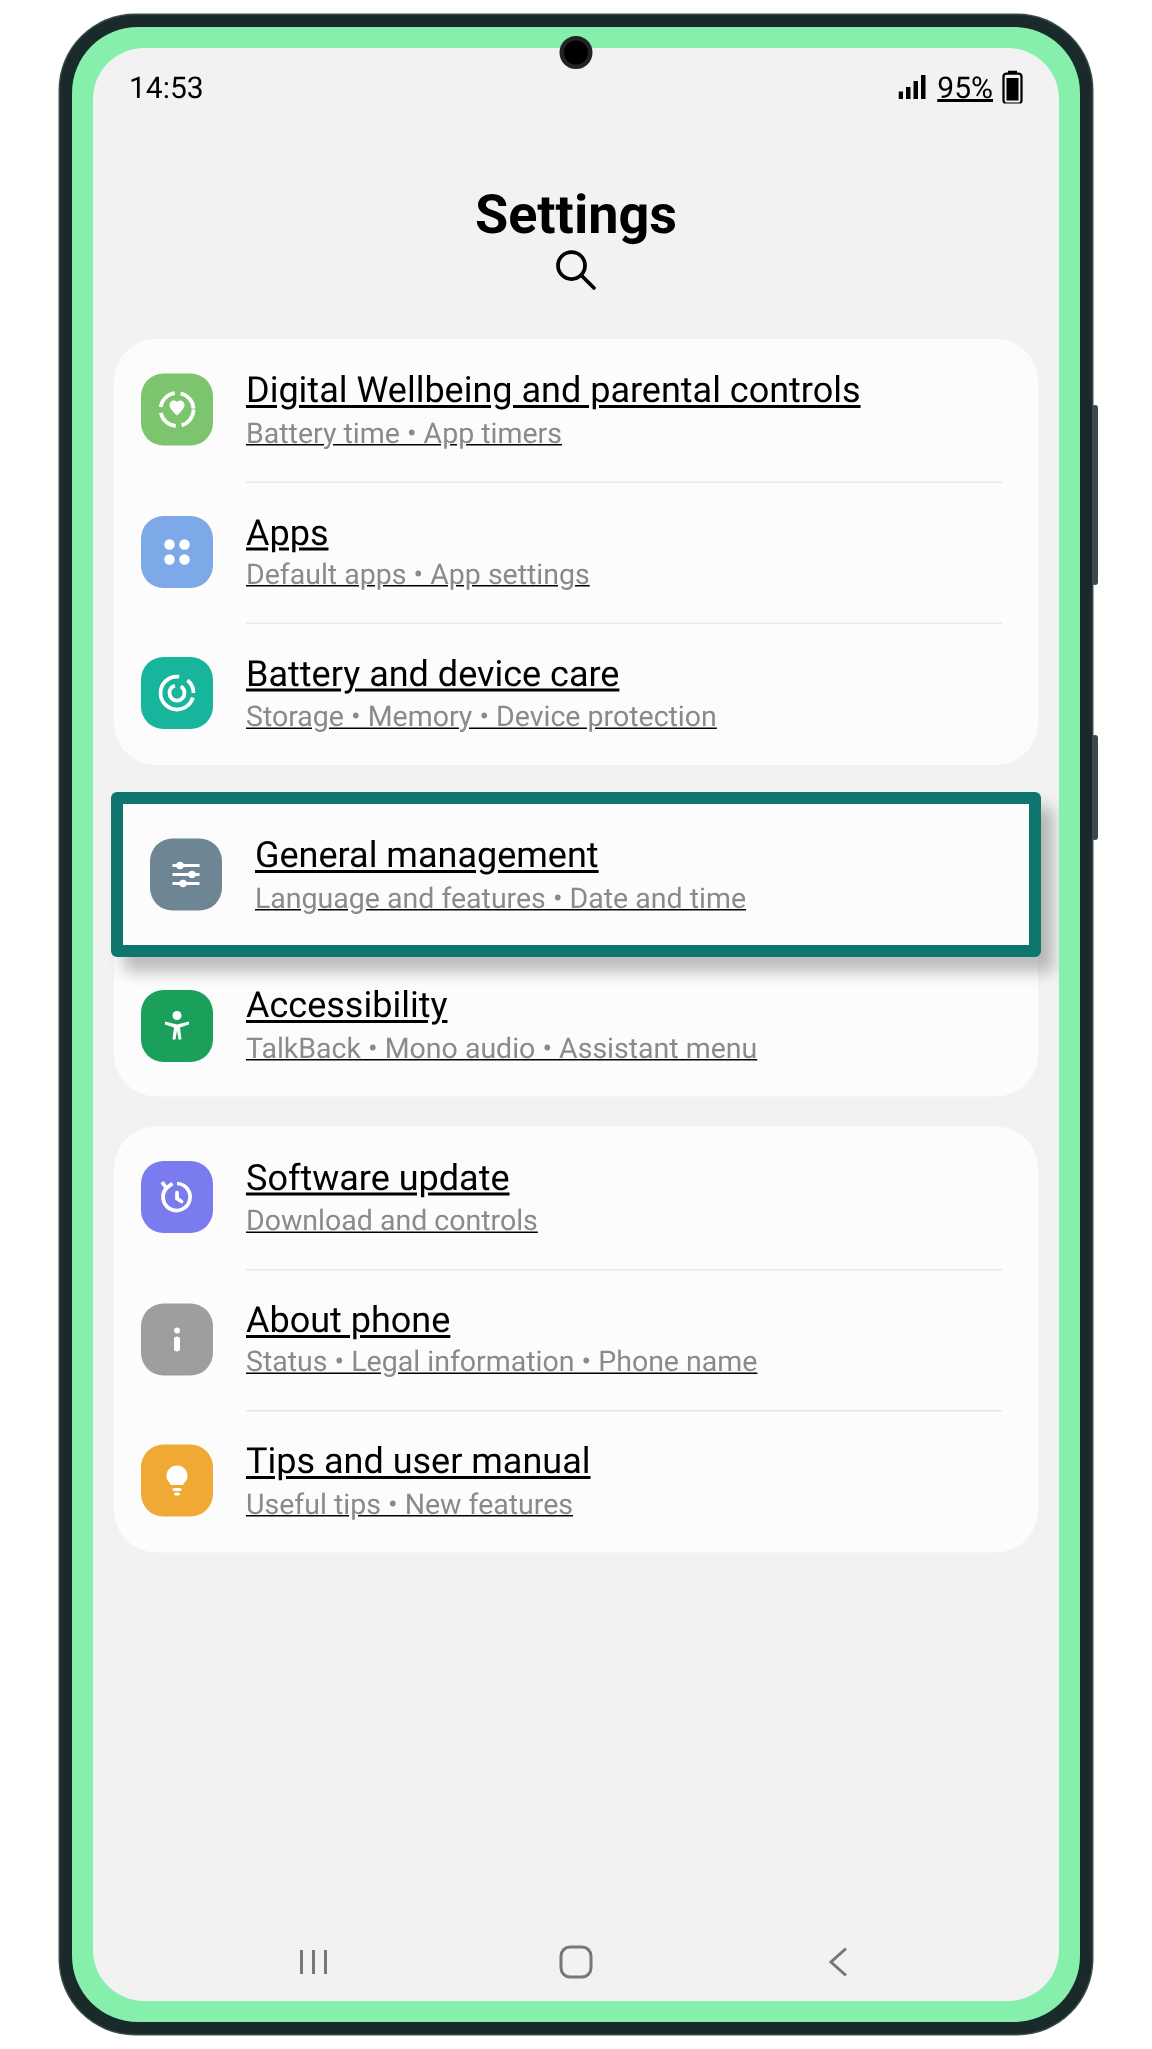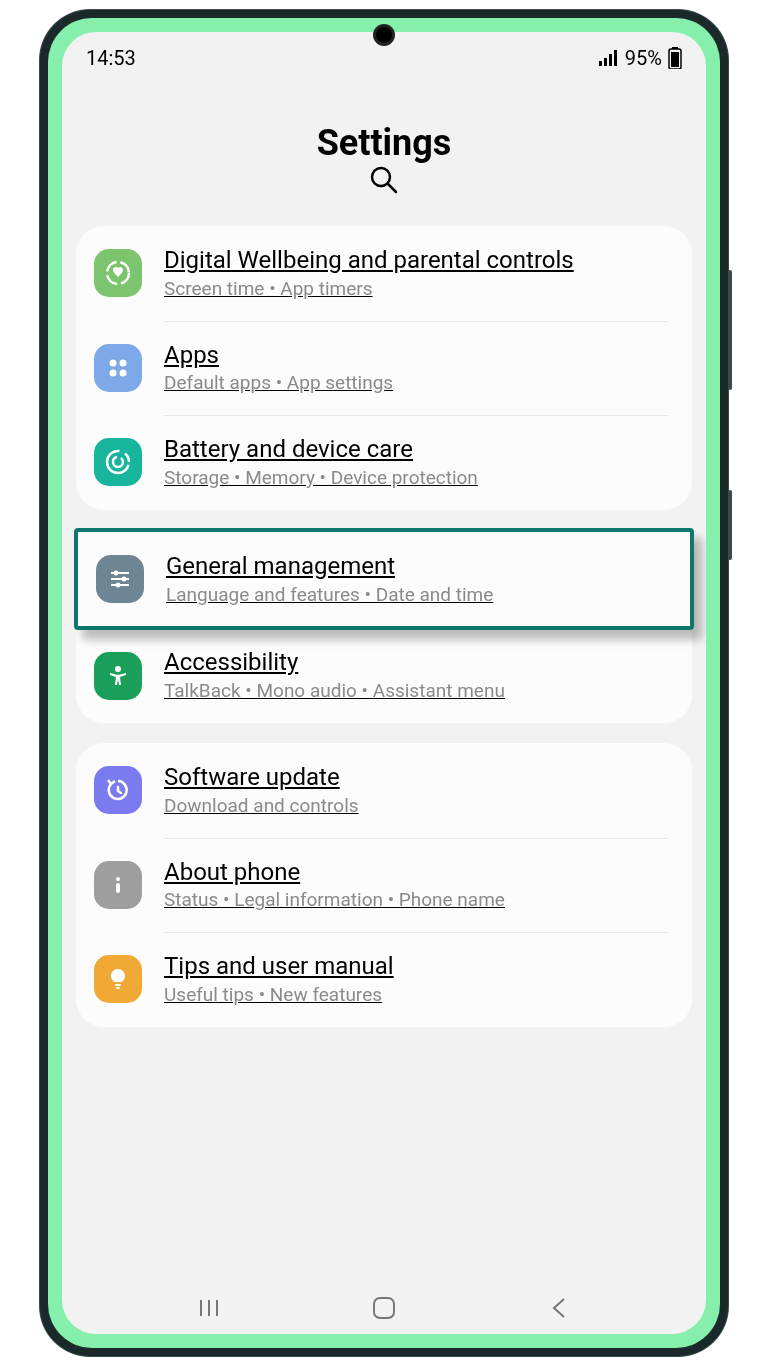--- a/index.html
+++ b/index.html
@@ -63,21 +63,21 @@
 
   
   .status-bar {
     display: flex;
     justify-content: space-between;
     align-items: center;
     padding: 14px 24px 6px 24px;
     font-size: 20px;
     color: #000;
   }
-  .status-right { display: flex; align-items: center; gap: 6px; }
+  .status-right { display: flex; align-items: center; gap: 6px; text-decoration: underline; }
   .signal, .battery { display: flex; align-items: center; }
 
   
   .header {
     display: flex;
     justify-content: space-between;
     align-items: center;
     padding: 46px 40px 30px 40px;
     flex-direction: column;
   }
@@ -109,21 +109,21 @@
   .row + .row::before {
     content: "";
     position: absolute;
     top: 0;
     left: 88px;
     right: 24px;
     height: 1px;
     background: #e8e8e8;
   }
   .row.highlighted {
-    border: 4px solid #0f766e;
+    border: 8px solid #0f766e;
     border-radius: 4px;
     box-shadow: 8px 10px 10px rgba(0,0,0,0.25);
     margin: -2px;
     z-index: 5;
     background: #fcfcfc;
   }
   .row.highlighted::before { display: none; }
   .row.highlighted + .row::before { display: none; }
   .icon-wrap {
     width: 48px;
@@ -203,21 +203,21 @@
           <div class="card">
             <div class="row">
               <div class="icon-wrap" style="background: rgb(124, 196, 109);">
                 <svg width="28" height="28" viewBox="0 0 28 28">
                   <circle cx="14" cy="14" r="11" fill="none" stroke="#fff" stroke-width="2.5" stroke-dasharray="14 4"></circle>
                   <path d="M14 18 C11 15 9 13 9 11 C9 9 10.5 8 12 8 C13 8 14 9 14 9 C14 9 15 8 16 8 C17.5 8 19 9 19 11 C19 13 17 15 14 18 Z" fill="#fff"></path>
                 </svg>
               </div>
               <div class="row-text">
                 <div class="row-title">Digital Wellbeing and parental controls</div>
-                <div class="row-sub">Screen time  •  App timers</div>
+                <div class="row-sub">Battery time  •  App timers</div>
               </div>
             </div>
             <div class="row">
               <div class="icon-wrap" style="background: rgb(125, 169, 232);">
                 <svg width="28" height="28" viewBox="0 0 28 28">
                   <circle cx="9" cy="9" r="3.5" fill="#fff"></circle>
                   <circle cx="19" cy="9" r="3.5" fill="#fff"></circle>
                   <circle cx="9" cy="19" r="3.5" fill="#fff"></circle>
                   <circle cx="19" cy="19" r="3.5" fill="#fff"></circle>
                 </svg>

